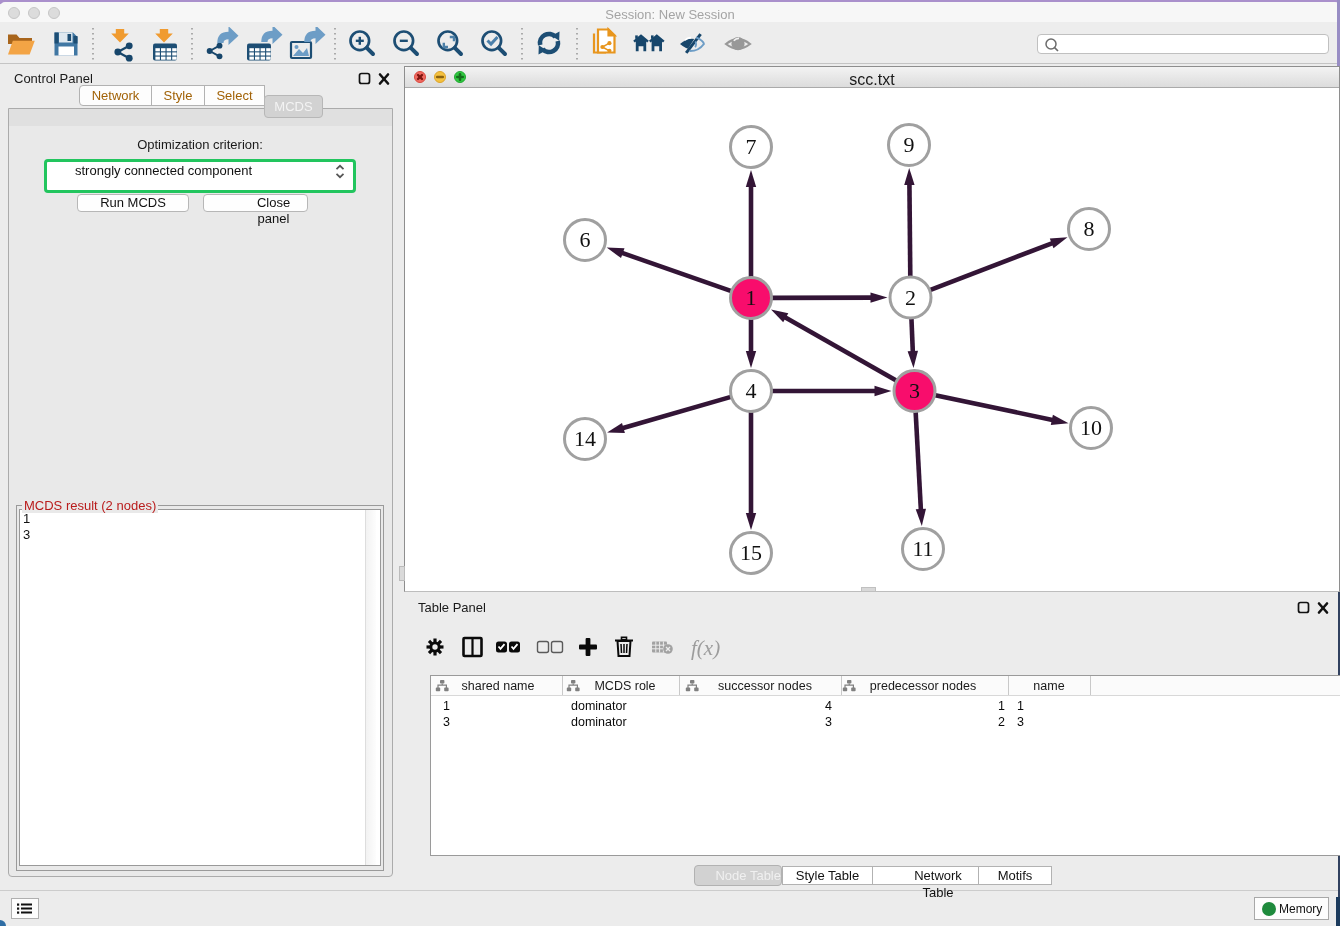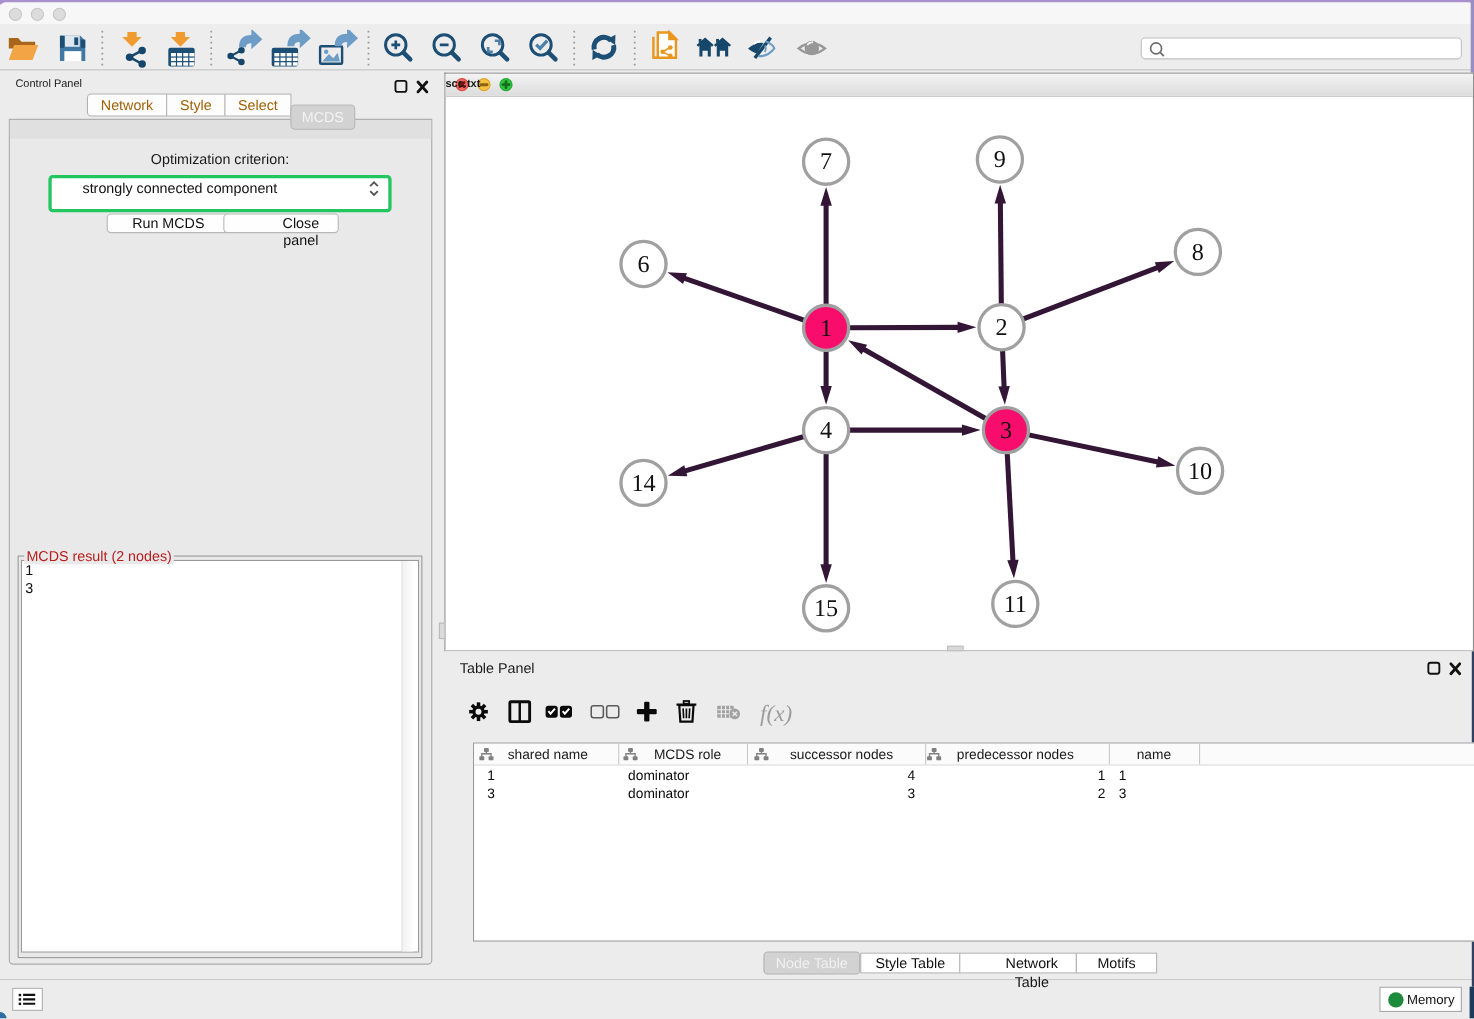--- a/index.html
+++ b/index.html
@@ -6,54 +6,55 @@
 body{width:1340px;height:926px;overflow:hidden;font-family:"Liberation Sans",sans-serif;background:#ececec;position:relative;}
 .abs{position:absolute;}
 #purple{left:0;top:0;width:1340px;height:4px;background:#aa90cc;}
 #titlebar{left:0;top:2px;width:1340px;height:20px;background:#f7f7f7;border-radius:5px 5px 0 0;}
 .tl{position:absolute;top:5px;width:12px;height:12px;border-radius:50%;background:#dcdcdc;border:1px solid #c6c6c6;box-sizing:border-box;}
 #wtitle{position:absolute;top:5px;left:0;width:100%;text-align:center;font-size:13px;color:#a4a4a4;}
 #toolbar{left:0;top:22px;width:1340px;height:42px;background:#ededed;border-bottom:1px solid #c4c4c4;box-sizing:border-box;}
 #searchbox{position:absolute;left:1037px;top:12px;width:292px;height:20px;background:#fff;border:1px solid #c0c0c0;border-radius:4px;box-sizing:border-box;}
 #mainbg{left:0;top:65px;width:1340px;height:826px;background:#ececec;}
 
-#cp-title{left:14px;top:71px;font-size:10px;color:#1a1a1a;}
+#cp-title{left:14px;top:71px;font-size:13px;color:#1a1a1a;}
 .cptab{position:absolute;top:85px;height:21px;background:#fdfdfd;border:1px solid #b2b2b2;box-sizing:border-box;font-size:13px;color:#a16207;text-align:center;line-height:19px;}
 #cp-box{left:8px;top:108px;width:385px;height:769px;border-radius:0 0 4px 4px;background:#e9e9e9;border:1px solid #ababab;box-sizing:border-box;}
 #cp-strip{left:9px;top:109px;width:383px;height:17px;background:#e0e0e0;}
 #opt-label{left:0px;top:137px;width:400px;text-align:center;font-size:13px;color:#1a1a1a;}
 #dropdown{left:44px;top:159px;width:312px;height:34px;background:#fff;border:3px solid #22c55e;border-radius:4px;box-sizing:border-box;font-size:13px;color:#111;line-height:18px;padding-left:28px;}
 .btn{position:absolute;background:#fefefe;border:1px solid #b7b7b7;border-radius:4px;box-sizing:border-box;font-size:13px;color:#111;text-align:center;}
 #fieldset{left:16px;top:505px;width:368px;height:366px;border:1px solid #9a9a9a;box-sizing:border-box;}
 #legend{left:22px;top:498px;font-size:13px;color:#b91c1c;background:#e9e9e9;padding:0 2px;}
 #mcds-white{left:19px;top:509px;width:362px;height:357px;background:#fff;border:1px solid #999;box-sizing:border-box;}
 #mcds-text{left:23px;top:511px;font-size:13px;color:#111;line-height:16px;}
 #mcds-sb{left:365px;top:510px;width:10px;height:355px;background:linear-gradient(90deg,#f2f2f2,#fdfdfd);border-left:1px solid #ddd;}
 
 #netwin{left:404px;top:66px;width:936px;height:526px;background:#fff;border:1px solid #8e8e8e;border-bottom-color:#bdbdbd;box-sizing:border-box;}
 #nettitle{position:absolute;left:0;top:0;width:100%;height:20px;background:linear-gradient(#f3f3f3,#dcdcdc);border-bottom:1px solid #aaa;border-radius:3px 3px 0 0;}
 .tl2{position:absolute;top:4px;width:12px;height:12px;border-radius:50%;box-sizing:border-box;}
 .tl2 svg{position:absolute;left:0;top:0;display:block;}
-#netname{position:absolute;top:3.5px;left:0;width:100%;text-align:left;font-size:10px;font-weight:bold;color:#1a1a1a;}
+#netname{position:absolute;top:3.5px;left:0;width:100%;text-align:center;font-size:16px;font-weight:normal;color:#1a1a1a;}
 
 #tp-title{left:418px;top:600px;font-size:13px;color:#1a1a1a;}
 #tp-table{left:430px;top:675px;width:912px;height:181px;background:#fff;border:1px solid #9a9a9a;box-sizing:border-box;}
 .btab{position:absolute;top:866px;height:19px;background:#fff;border:1px solid #b2b2b2;box-sizing:border-box;font-size:13px;color:#111;text-align:center;line-height:17px;}
 #statusbar{left:0;top:890px;width:1340px;height:36px;background:#ececec;border-top:1px solid #cccccc;}
 #listbtn{left:11px;top:898px;width:28px;height:21px;background:#fdfdfd;border:1px solid #b0b0b0;box-sizing:border-box;}
 #membtn{left:1254px;top:897px;width:75px;height:23px;background:#fdfdfd;border:1px solid #a8a8a8;box-sizing:border-box;font-size:12px;color:#111;}
 </style>
 </head>
 <body>
 <div class="abs" id="mainbg"></div>
 <div class="abs" id="purple"></div>
 <div class="abs" id="titlebar">
 <div class="tl" style="left:8px;"></div>
     <div class="tl" style="left:28px;"></div>
     <div class="tl" style="left:48px;"></div>
+<div id="wtitle">Session: New Session</div>
 </div>
 <div class="abs" id="toolbar">
 <svg width="1340" height="41" style="position:absolute;left:0;top:5px">
 <defs>
 <g id="sep">
           <line x1="0" y1="1" x2="0" y2="34" stroke="#9a9a9a" stroke-width="1.6" stroke-dasharray="1.6 3.4"></line>
         </g>
 <g id="tableic">
           <rect x="-12" y="-8.5" width="24" height="17" rx="2" fill="#1d4e74"></rect>
           <g fill="#fff">
@@ -263,21 +264,21 @@
 <div class="cptab" style="left:151px;width:54px;">Style</div>
 <div class="cptab" style="left:204px;width:61px;">Select</div>
 <div class="cptab" style="left:264px;width:59px;top:95px;height:23px;background:#d2d2d2;border-color:#b7b7b7;border-radius:4px;color:#f3f3f3;line-height:21px;">MCDS</div>
 <div class="abs" id="opt-label">Optimization criterion:</div>
 <div class="abs" id="dropdown">strongly connected component
 <svg width="10" height="15" style="position:absolute;right:8px;top:2px;display:block">
       <path d="M1.5,5.2 L5,1.8 L8.5,5.2" fill="none" stroke="#555" stroke-width="1.7"></path>
       <path d="M1.5,9.8 L5,13.2 L8.5,9.8" fill="none" stroke="#555" stroke-width="1.7"></path>
     </svg>
 </div>
-<div class="btn" style="left:77px;top:194px;width:112px;height:18px;line-height:16px;margin-left:20px;">Run MCDS</div>
+<div class="btn" style="left:77px;top:194px;width:112px;height:18px;line-height:16px;">Run MCDS</div>
 <div class="btn" style="left:203px;top:194px;width:105px;height:18px;line-height:16px;padding-left:36px;">Close panel</div>
 <div class="abs" id="fieldset"></div>
 <div class="abs" id="mcds-white"></div>
 <div class="abs" id="mcds-sb"></div>
 <div class="abs" id="legend">MCDS result (2 nodes)</div>
 <div class="abs" id="mcds-text">1<br>3</div>
 
 <div class="abs" id="statusbar"></div>
 <div class="abs" id="listbtn"><svg width="26" height="19">
       <g stroke="#111" stroke-width="2">
@@ -501,16 +502,16 @@
         <text x="574" y="33.5" text-anchor="end">1</text>
         <text x="586" y="33.5">1</text>
 <text x="12" y="49.5">3</text>
         <text x="140" y="49.5">dominator</text>
         <text x="401" y="49.5" text-anchor="end">3</text>
         <text x="574" y="49.5" text-anchor="end">2</text>
         <text x="586" y="49.5">3</text>
 </g>
 </svg>
 </div>
-<div class="btab" style="left:694px;top:865px;width:88px;height:21px;background:#d2d2d2;border-radius:4px;color:#f0f0f0;line-height:19px;">Node Table</div>
+<div class="btab" style="left:694px;top:865px;width:88px;height:21px;background:#d2d2d2;border-radius:4px;color:#f0f0f0;line-height:19px;text-align:right;">Node Table</div>
 <div class="btab" style="left:782px;width:91px;">Style Table</div>
 <div class="btab" style="left:872px;width:107px;padding-left:25px;">Network Table</div>
 <div class="btab" style="left:978px;width:74px;">Motifs</div>
 
 </body></html>

